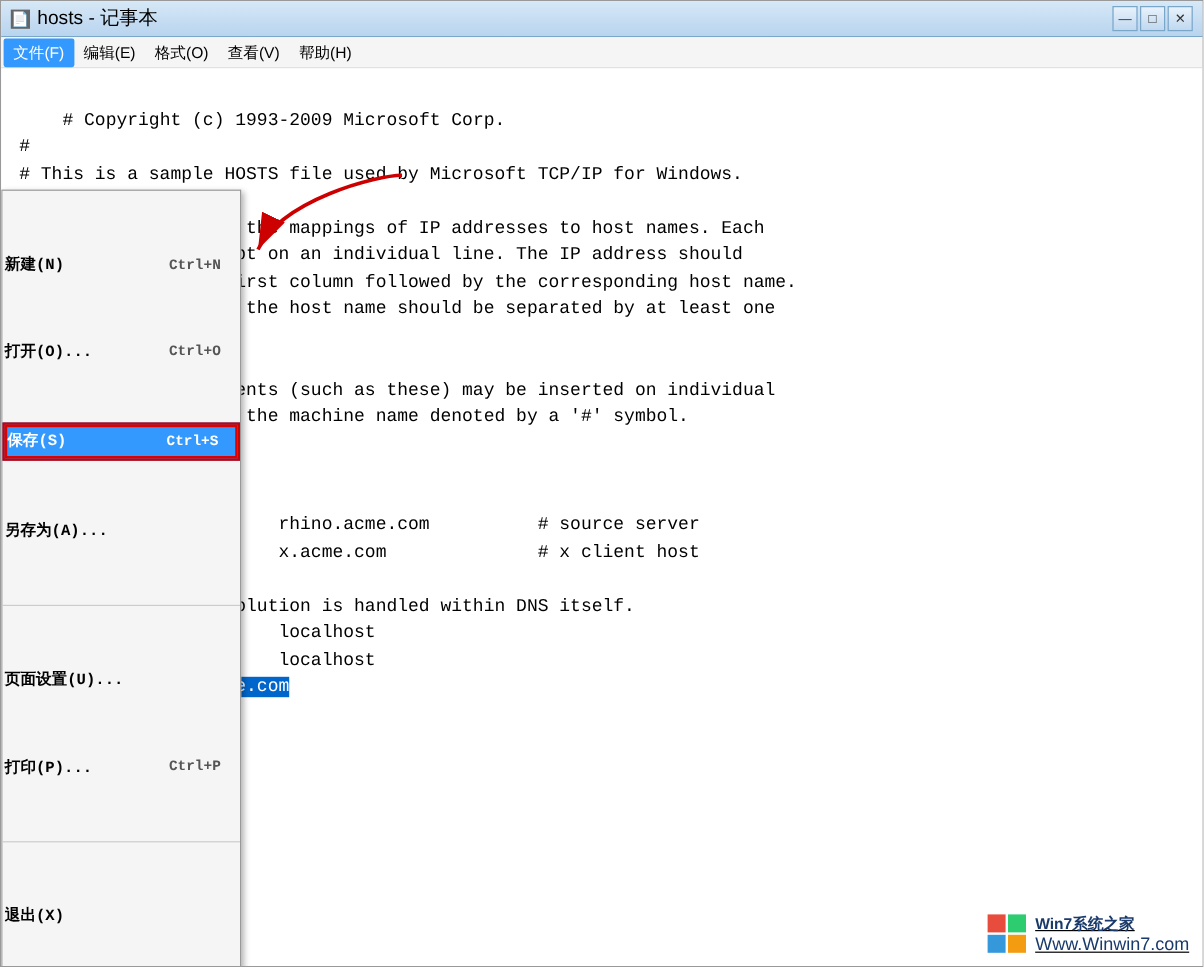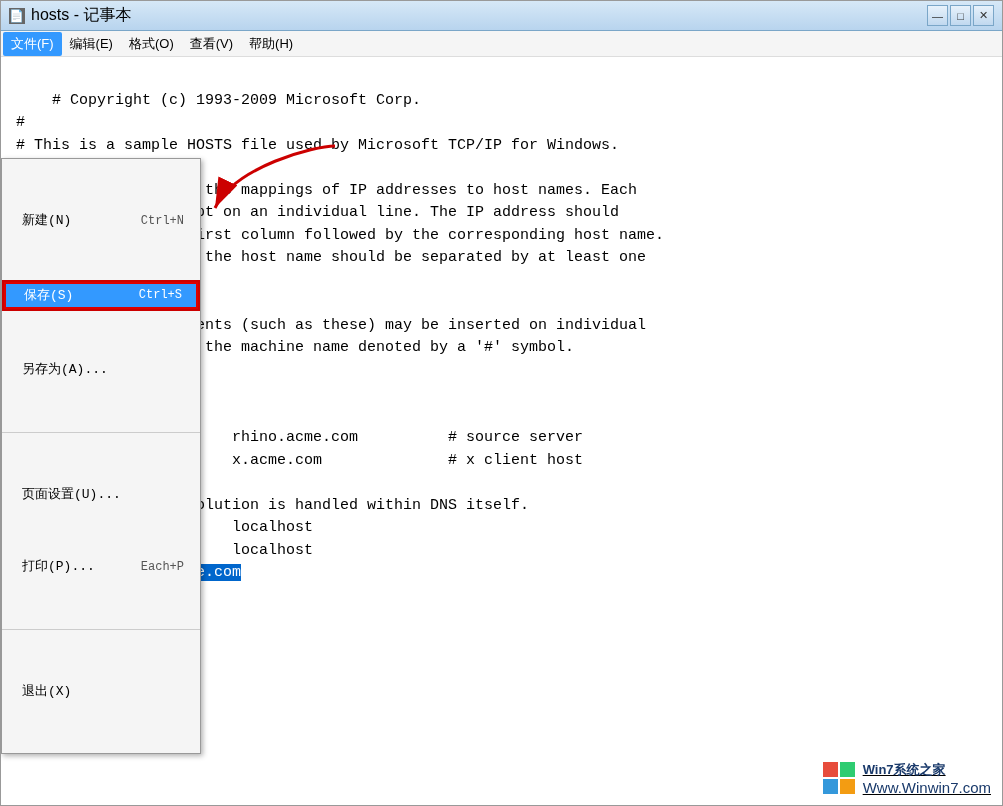--- a/index.html
+++ b/index.html
@@ -121,25 +121,26 @@
       border: 1px solid #999;
       box-shadow: 2px 2px 5px rgba(0,0,0,0.3);
       min-width: 200px;
       padding: 3px 0;
     }
 
     .dropdown-item {
       display: flex;
       align-items: center;
       justify-content: space-between;
-      padding: 4px 16px 4px 20px;
+      padding: 4px 16px 4px 2px;
       font-size: 13px;
       cursor: pointer;
       color: #000;
       white-space: nowrap;
+      font-weight: bold;
     }
     .dropdown-item.highlighted {
       background: #3399ff;
       color: #fff;
       border: 2px solid #cc0000;
       position: relative;
     }
     .dropdown-item.highlighted::before {
       content: '';
       position: absolute;
@@ -217,36 +218,40 @@
 #	::1             localhost
 </span><span class="highlight-line">17.137.162.1 gs.apple.com</span>
 
     
     <div class="dropdown-overlay">
       <div class="dropdown">
         <div class="dropdown-item">
           <span>新建(N)</span>
           <span class="shortcut">Ctrl+N</span>
         </div>
+        <div class="dropdown-item">
+          <span>打开(O)...</span>
+          <span class="shortcut">Ctrl+O</span>
+        </div>
         <div class="dropdown-item highlighted">
           <span>保存(S)</span>
           <span class="shortcut">Ctrl+S</span>
         </div>
         <div class="dropdown-item">
           <span>另存为(A)...</span>
           <span class="shortcut"></span>
         </div>
         <div class="dropdown-separator"></div>
         <div class="dropdown-item">
           <span>页面设置(U)...</span>
           <span class="shortcut"></span>
         </div>
         <div class="dropdown-item">
           <span>打印(P)...</span>
-          <span class="shortcut">Each+P</span>
+          <span class="shortcut">Ctrl+P</span>
         </div>
         <div class="dropdown-separator"></div>
         <div class="dropdown-item">
           <span>退出(X)</span>
           <span class="shortcut"></span>
         </div>
       </div>
     </div>
 
     

